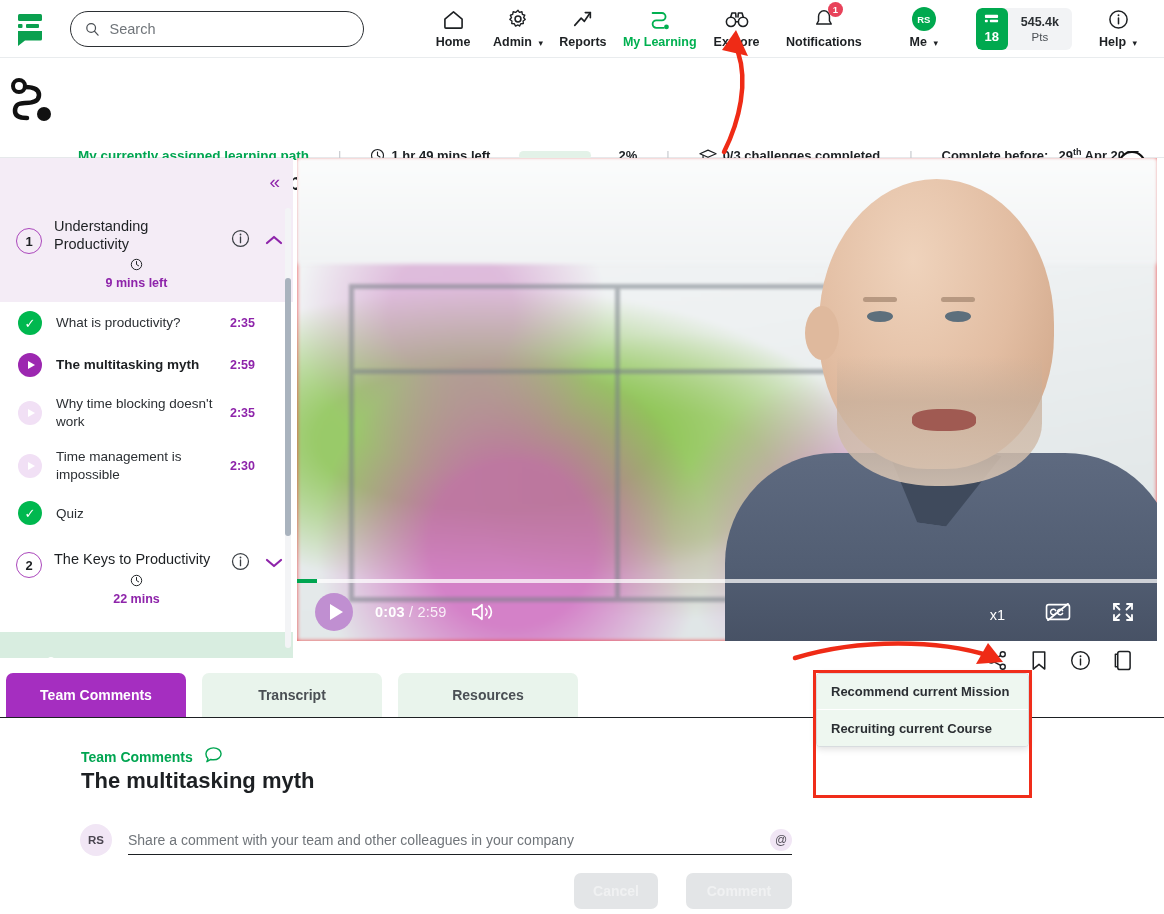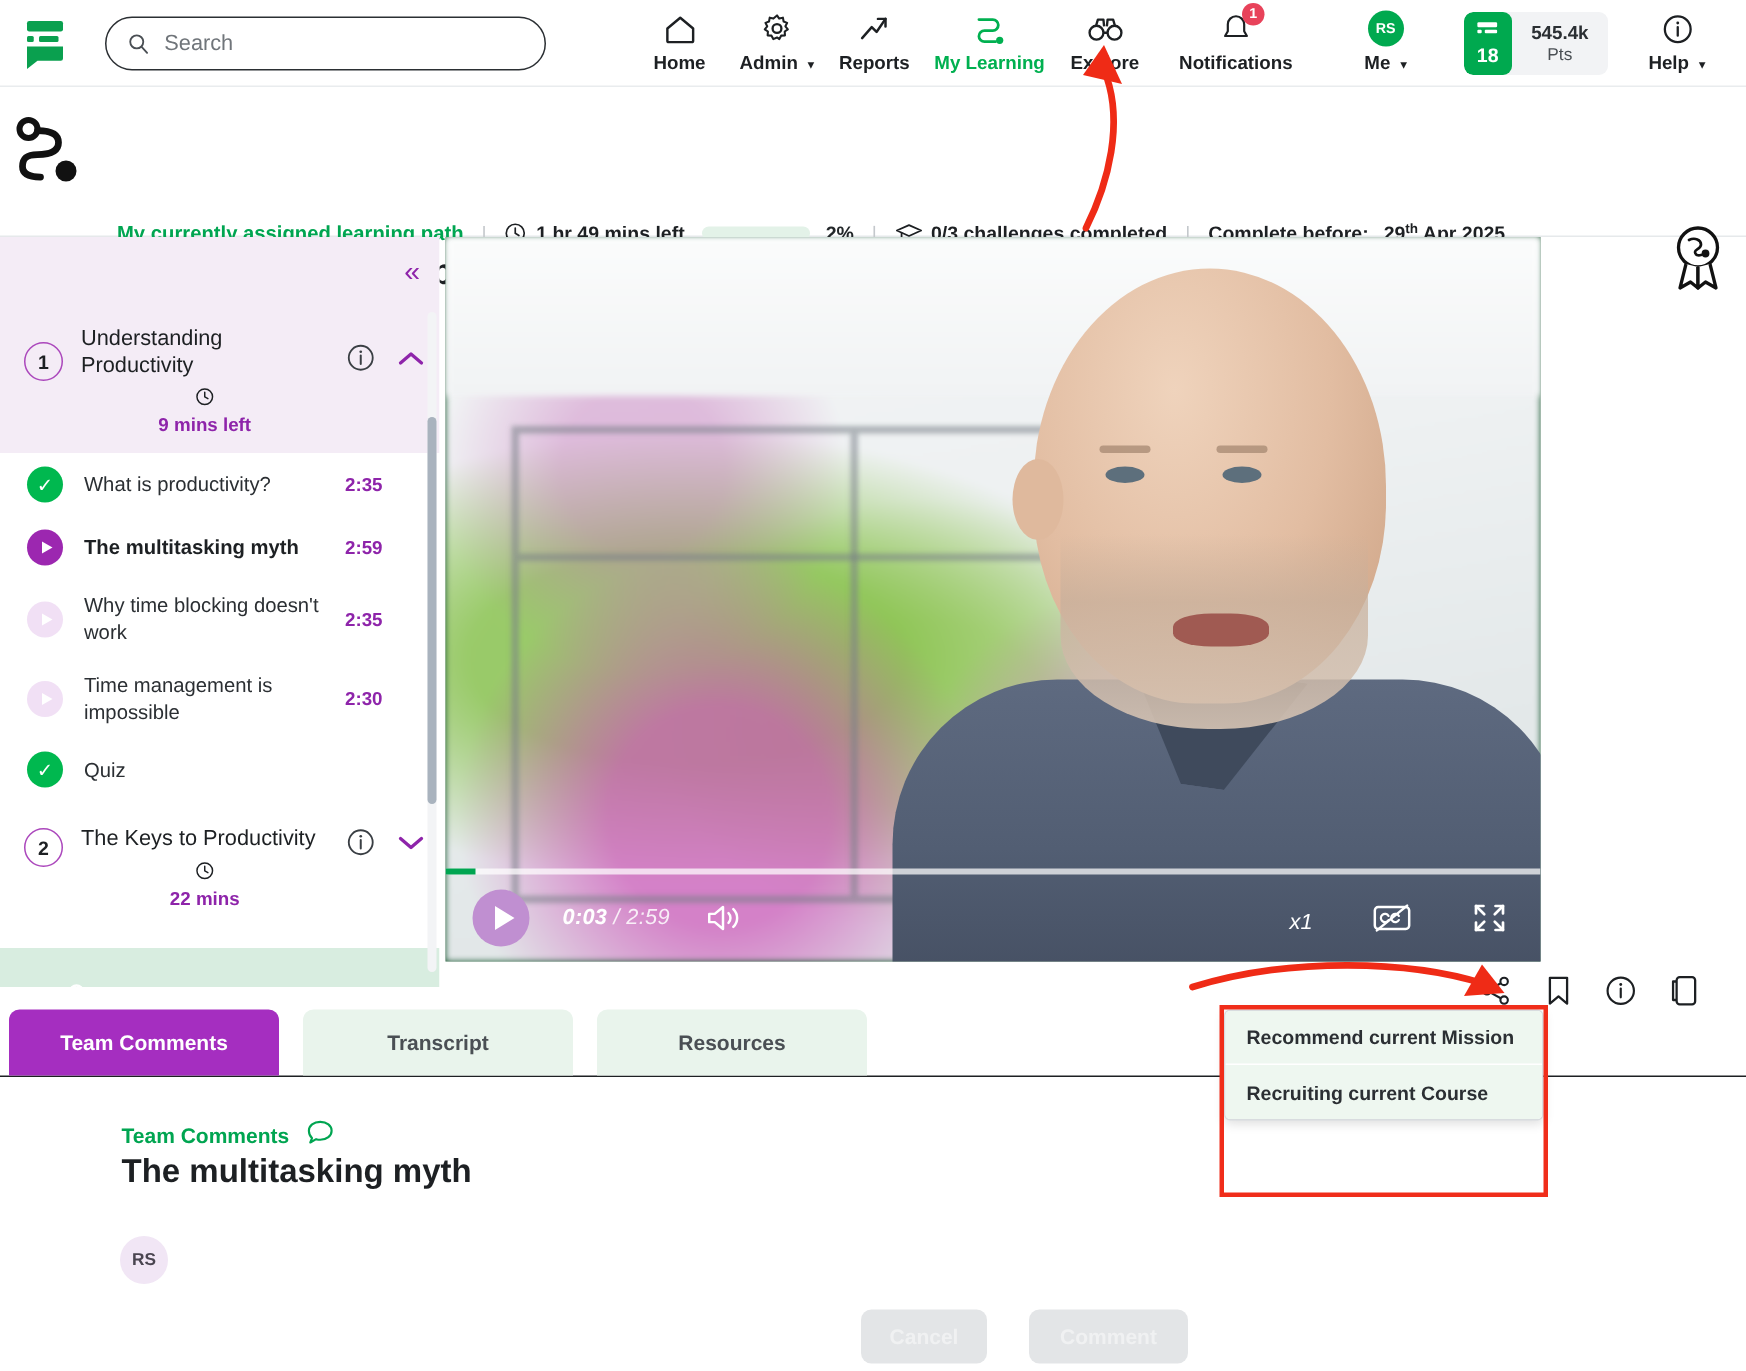--- a/index.html
+++ b/index.html
@@ -71,21 +71,21 @@
   .pts-unit { font-size: 11.5px; color: #4a4f54; margin-top: 2px; }
 
   
   .path-header {
     position: absolute; top: 58px; left: 0; width: 1164px; height: 100px;
     background: #fff; border-bottom: 1px solid #e6e9eb;
   }
   .path-icon { position: absolute; left: 8px; top: 18px; }
   .path-meta {
     position: absolute; left: 78px; top: 89px; display: flex;
-    align-items: center; gap: 0; font-size: 13px; font-weight: bold;
+    align-items: center; gap: 17px; font-size: 13px; font-weight: bold;
     white-space: nowrap;
   }
   .meta-assigned { color: #00a551; font-size: 13.5px; font-weight: bold; }
   .meta-sep { color: #c4c8cc; margin: 0 12px; font-weight: normal; }
   .meta-grp { display: flex; align-items: center; gap: 6px; color: #1d2023; }
   .prog-track {
     width: 72px; height: 9px; background: #e3f2e8; border-radius: 5px;
     margin: 0 10px 0 12px; overflow: hidden;
   }
   .prog-fill { width: 2.5px; height: 9px; background: #00a551; border-radius: 5px; }
@@ -158,22 +158,22 @@
     position: absolute; right: 2px; top: 120px; width: 6px; height: 258px;
     background: #a9b3be; border-radius: 3px;
   }
   .sb-scroll-track {
     position: absolute; right: 2px; top: 50px; width: 6px; height: 440px;
     background: #f3f4f6; border-radius: 3px;
   }
 
   
   .video {
-    position: absolute; left: 297px; top: 158px; width: 730px; height: 483px;
-    overflow: hidden; background: #14532d; font-style: italic;
+    position: absolute; left: 297px; top: 158px; width: 860px; height: 483px;
+    overflow: hidden; background: #ef4444;
   }
   .v-bg {
     position: absolute; inset: 0;
     background:
       radial-gradient(circle at 62% 78%, rgba(210,110,200,0.50) 0 9%, rgba(210,110,200,0) 24%),
       radial-gradient(circle at 25% 80%, rgba(206,86,186,0.70) 0 11%, rgba(206,86,186,0) 26%),
       radial-gradient(circle at 18% 32%, rgba(200,120,190,0.45) 0 8%, rgba(200,120,190,0) 20%),
       radial-gradient(ellipse at 22% 58%, rgba(126,190,60,0.75) 0 18%, rgba(126,190,60,0) 38%),
       radial-gradient(ellipse at 44% 66%, rgba(150,200,80,0.45) 0 14%, rgba(150,200,80,0) 32%),
       linear-gradient(170deg, #f4f6f7 0%, #eef1f2 38%, #e4e9ea 70%, #dde3e4 100%);
@@ -764,20 +764,24 @@
       <span>
         <svg width="19" height="18" viewBox="0 0 20 19">
           <path d="M10 2c4.6 0 8 2.8 8 6.3S14.6 14.6 10 14.6c-1 0-2-.15-2.9-.4L3 16.5l1.2-3.1C2.8 12.2 2 10.4 2 8.3 2 4.8 5.4 2 10 2z" fill="none" stroke="#00a551" stroke-width="1.5" stroke-linejoin="round"></path>
         </svg>
       </span>
     </div>
     <div class="c-title">The multitasking myth</div>
 
     <div class="c-input-row">
       <div class="c-avatar">RS</div>
+      <div class="c-field">
+        <input type="text" placeholder="Share a comment with your team and other colleagues in your company" style="">
+        <span class="c-at">@</span>
+      </div>
     </div>
 
     <div class="c-buttons">
       <button class="c-btn">Cancel</button>
       <button class="c-btn comment">Comment</button>
     </div>
   </div>
 
   <svg class="anno" width="1164" height="914">
     <g>

